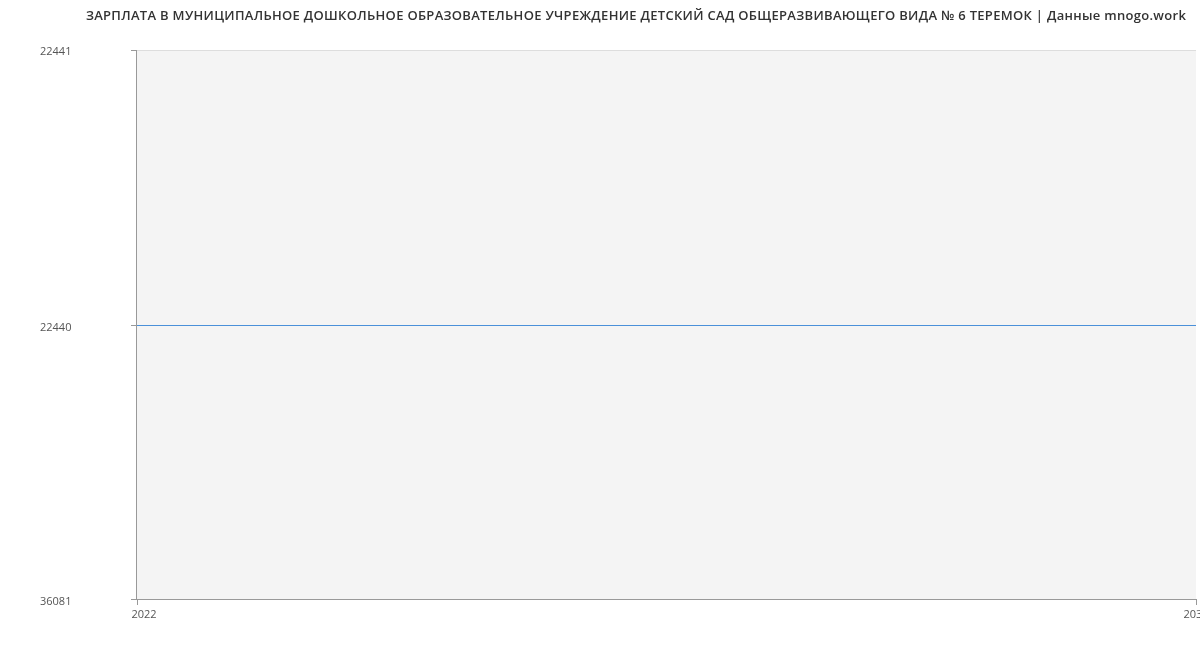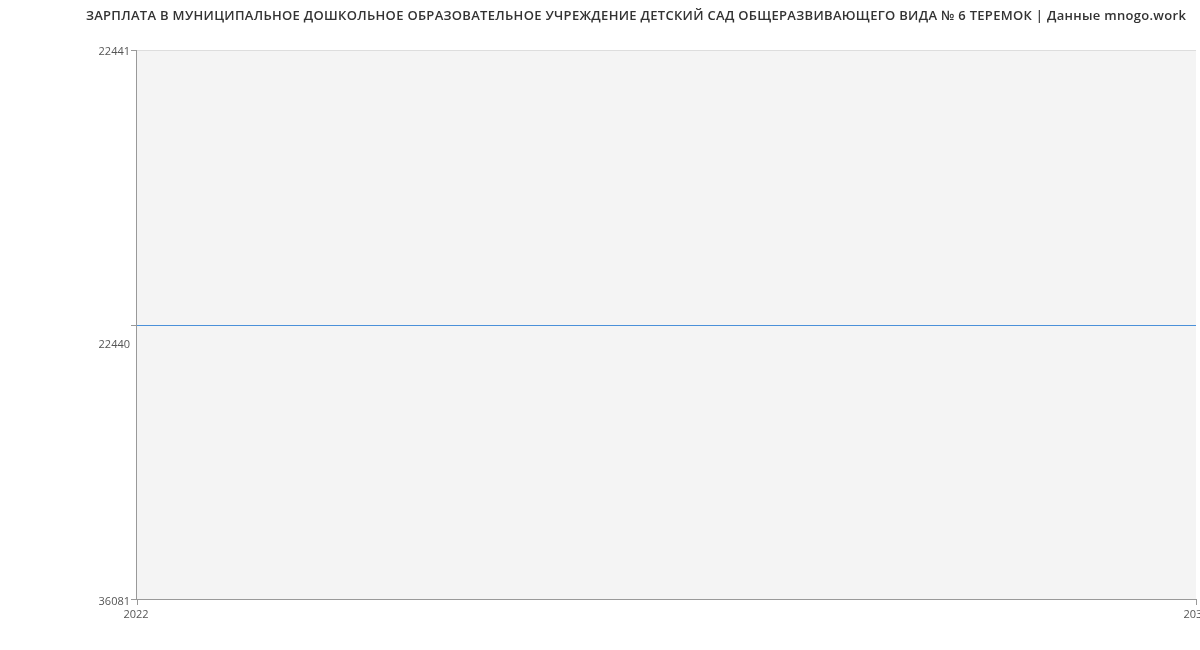--- a/index.html
+++ b/index.html
@@ -51,21 +51,20 @@
     position: absolute;
     left: -6px;
     width: 6px;
     height: 0;
     border-top: 1px solid #999999;
   }
   .y-label {
     position: absolute;
     right: 1106px; 
     width: 90px;
-    text-align: right;
     font-size: 11px;
     color: #555555;
     transform: translateY(-50%);
   }
   .x-tick {
     position: absolute;
     bottom: -6px;
     width: 0;
     height: 6px;
     border-left: 1px solid #999999;
@@ -87,24 +86,24 @@
   }
 </style>
 </head>
 <body>
 
 <div class="chart-wrap">
 
   <div class="title">ЗАРПЛАТА В МУНИЦИПАЛЬНОЕ ДОШКОЛЬНОЕ ОБРАЗОВАТЕЛЬНОЕ УЧРЕЖДЕНИЕ ДЕТСКИЙ САД ОБЩЕРАЗВИВАЮЩЕГО ВИДА № 6 ТЕРЕМОК | Данные mnogo.work</div>
 
   <div class="y-label" style="top:50px">22441</div>
-  <div class="y-label" style="top:343px">22440</div>
+  <div class="y-label" style="top:326px">22440</div>
   <div class="y-label" style="top:600px">36081</div>
 
-  <div class="x-label" style="left:100px">2022</div>
+  <div class="x-label" style="left:108px">2022</div>
   <div class="x-label" style="left:1160px">2030</div>
 
   <div class="plot-area">
 
     <div class="y-grid" style="top:0"></div>
     <div class="y-grid" style="top:275px"></div>
 
     <div class="y-tick" style="top:0"></div>
     <div class="y-tick" style="top:275px"></div>
     <div class="y-tick" style="top:549px"></div>

